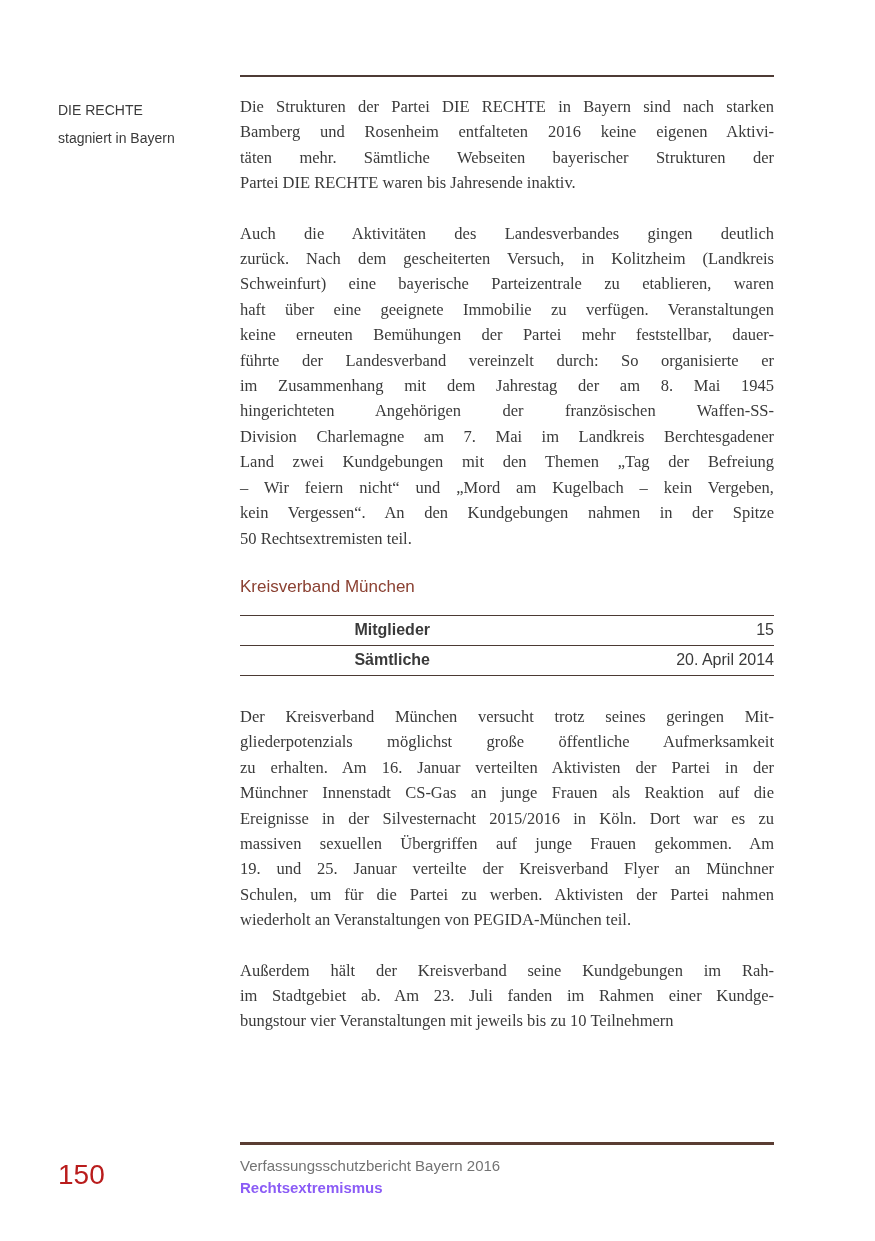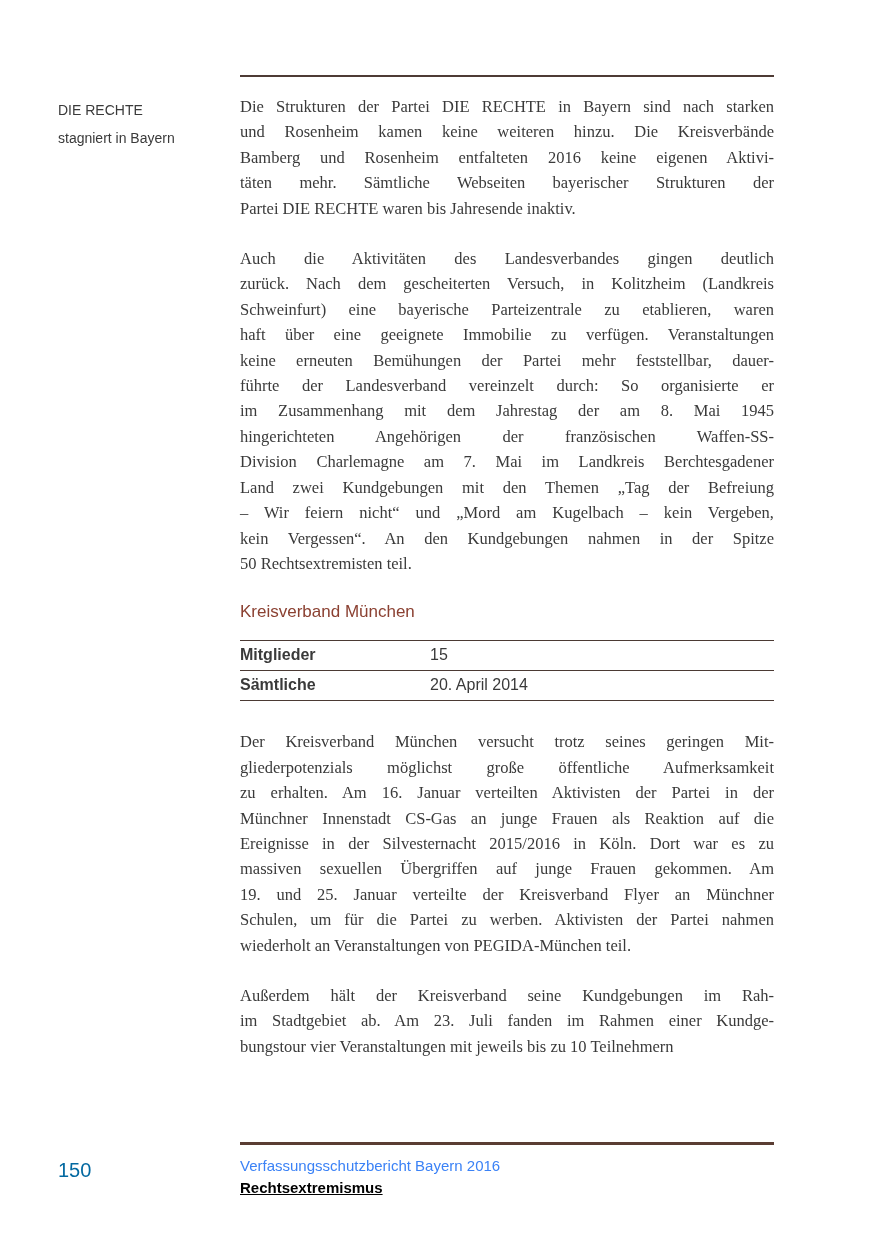--- a/index.html
+++ b/index.html
@@ -67,69 +67,68 @@
 
   .info-table {
     width: 100%;
     border-collapse: collapse;
     font-size: 16px;
     color: #3a3a3a;
     margin: 0 0 28px 0;
   }
   .info-table tr {
     border-top: 1.5px solid #4b3a34;
+    text-align: right;
   }
   .info-table tr:last-child {
     border-bottom: 1.5px solid #4b3a34;
   }
   .info-table td {
     padding: 5px 0 6px 0;
     vertical-align: baseline;
   }
   .info-table td.label {
     font-weight: bold;
     width: 190px;
   }
 
   .page-number {
     position: absolute;
     left: 58px;
     top: 1159px;
-    font-size: 20px;
-    color: #0369a1;
+    font-size: 28px;
+    color: #b91c1c;
   }
   .footer-block {
     position: absolute;
     left: 240px;
     top: 1155px;
     font-size: 15px;
     line-height: 22px;
   }
-  .footer-title { color: #3b82f6; }
+  .footer-title { color: #737373; }
   .footer-section {
-    color: #000000;
+    color: #8b5cf6;
     font-weight: bold;
-    text-decoration: underline;
   }
 </style>
 </head>
 <body>
 
 <div class="rule top"></div>
 
 <div class="sidebar-label">
     <div class="line">DIE RECHTE</div>
     <div class="line last">stagniert in Bayern</div>
   </div>
 
 <div class="main">
 
   <div class="para">
       <div class="line">Die Strukturen der Partei DIE RECHTE in Bayern sind nach starken</div>
-      <div class="line">und Rosenheim kamen keine weiteren hinzu. Die Kreisverbände</div>
       <div class="line">Bamberg und Rosenheim entfalteten 2016 keine eigenen Aktivi-</div>
       <div class="line">täten mehr. Sämtliche Webseiten bayerischer Strukturen der</div>
       <div class="line last">Partei DIE RECHTE waren bis Jahresende inaktiv.</div>
     </div>
 
   <div class="para">
       <div class="line">Auch die Aktivitäten des Landesverbandes gingen deutlich</div>
       <div class="line">zurück. Nach dem gescheiterten Versuch, in Kolitzheim (Landkreis</div>
       <div class="line">Schweinfurt) eine bayerische Parteizentrale zu etablieren, waren</div>
       <div class="line">haft über eine geeignete Immobilie zu verfügen. Veranstaltungen</div>

